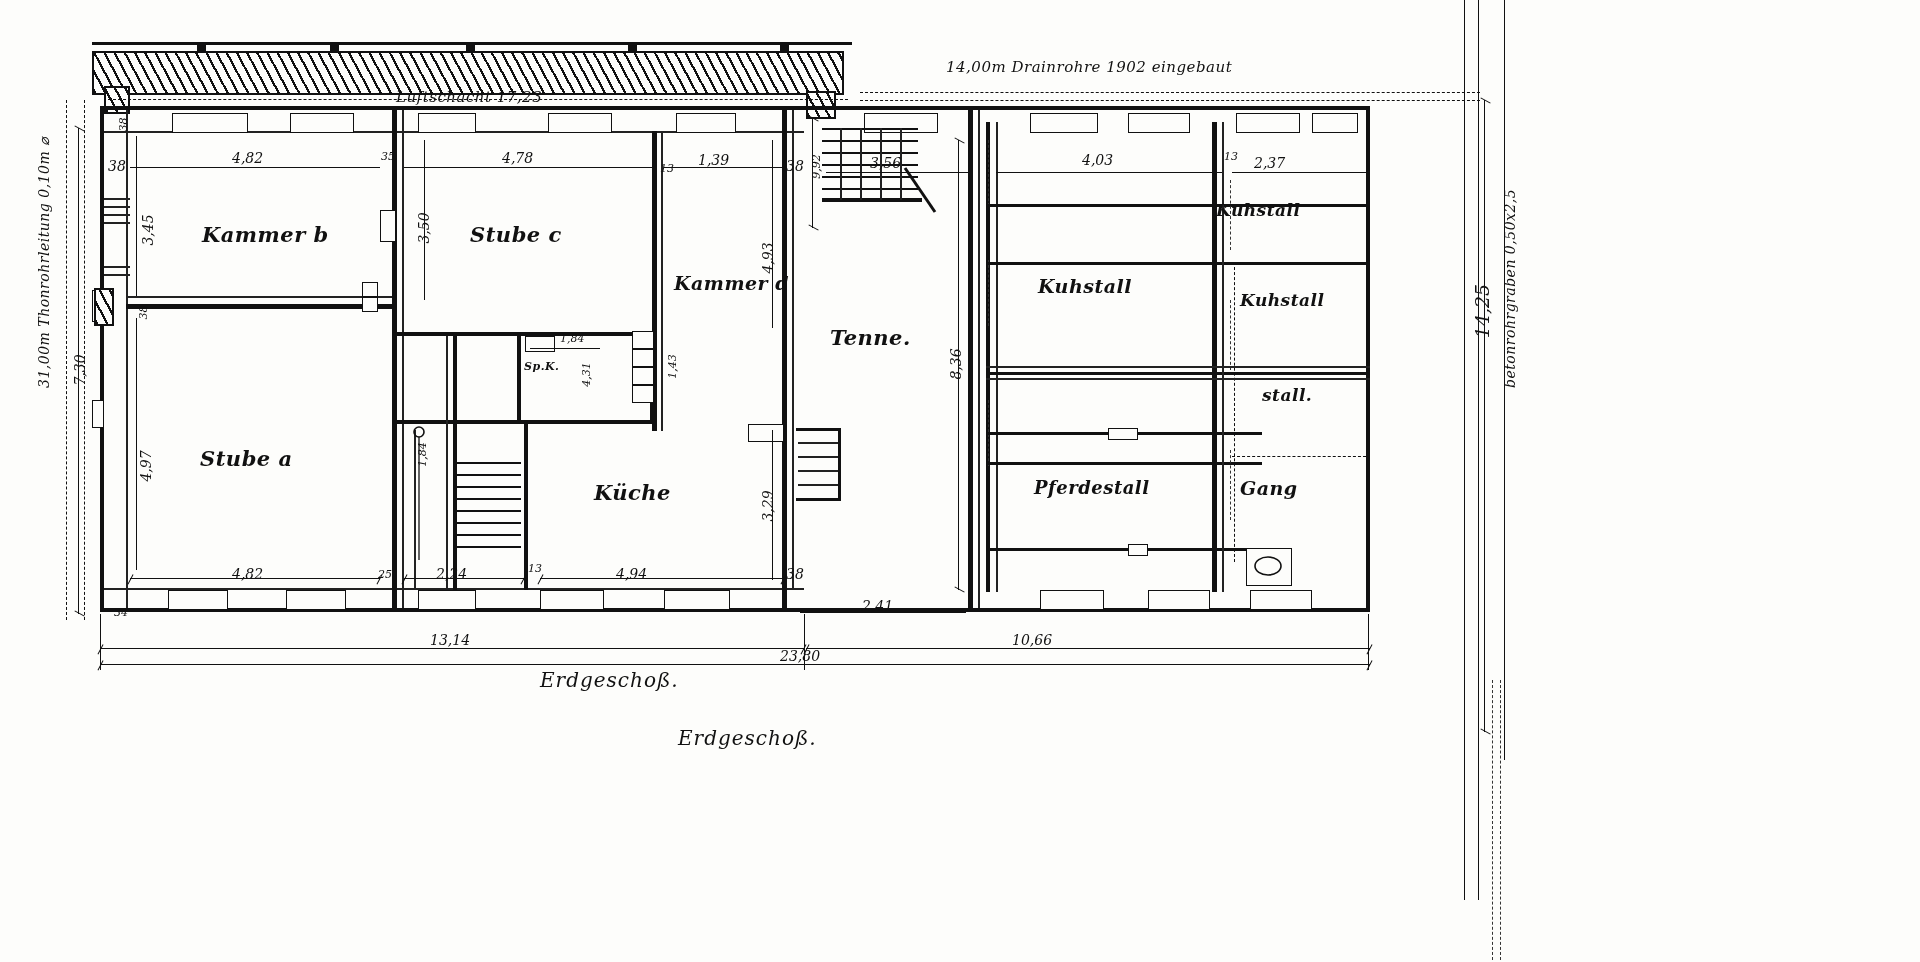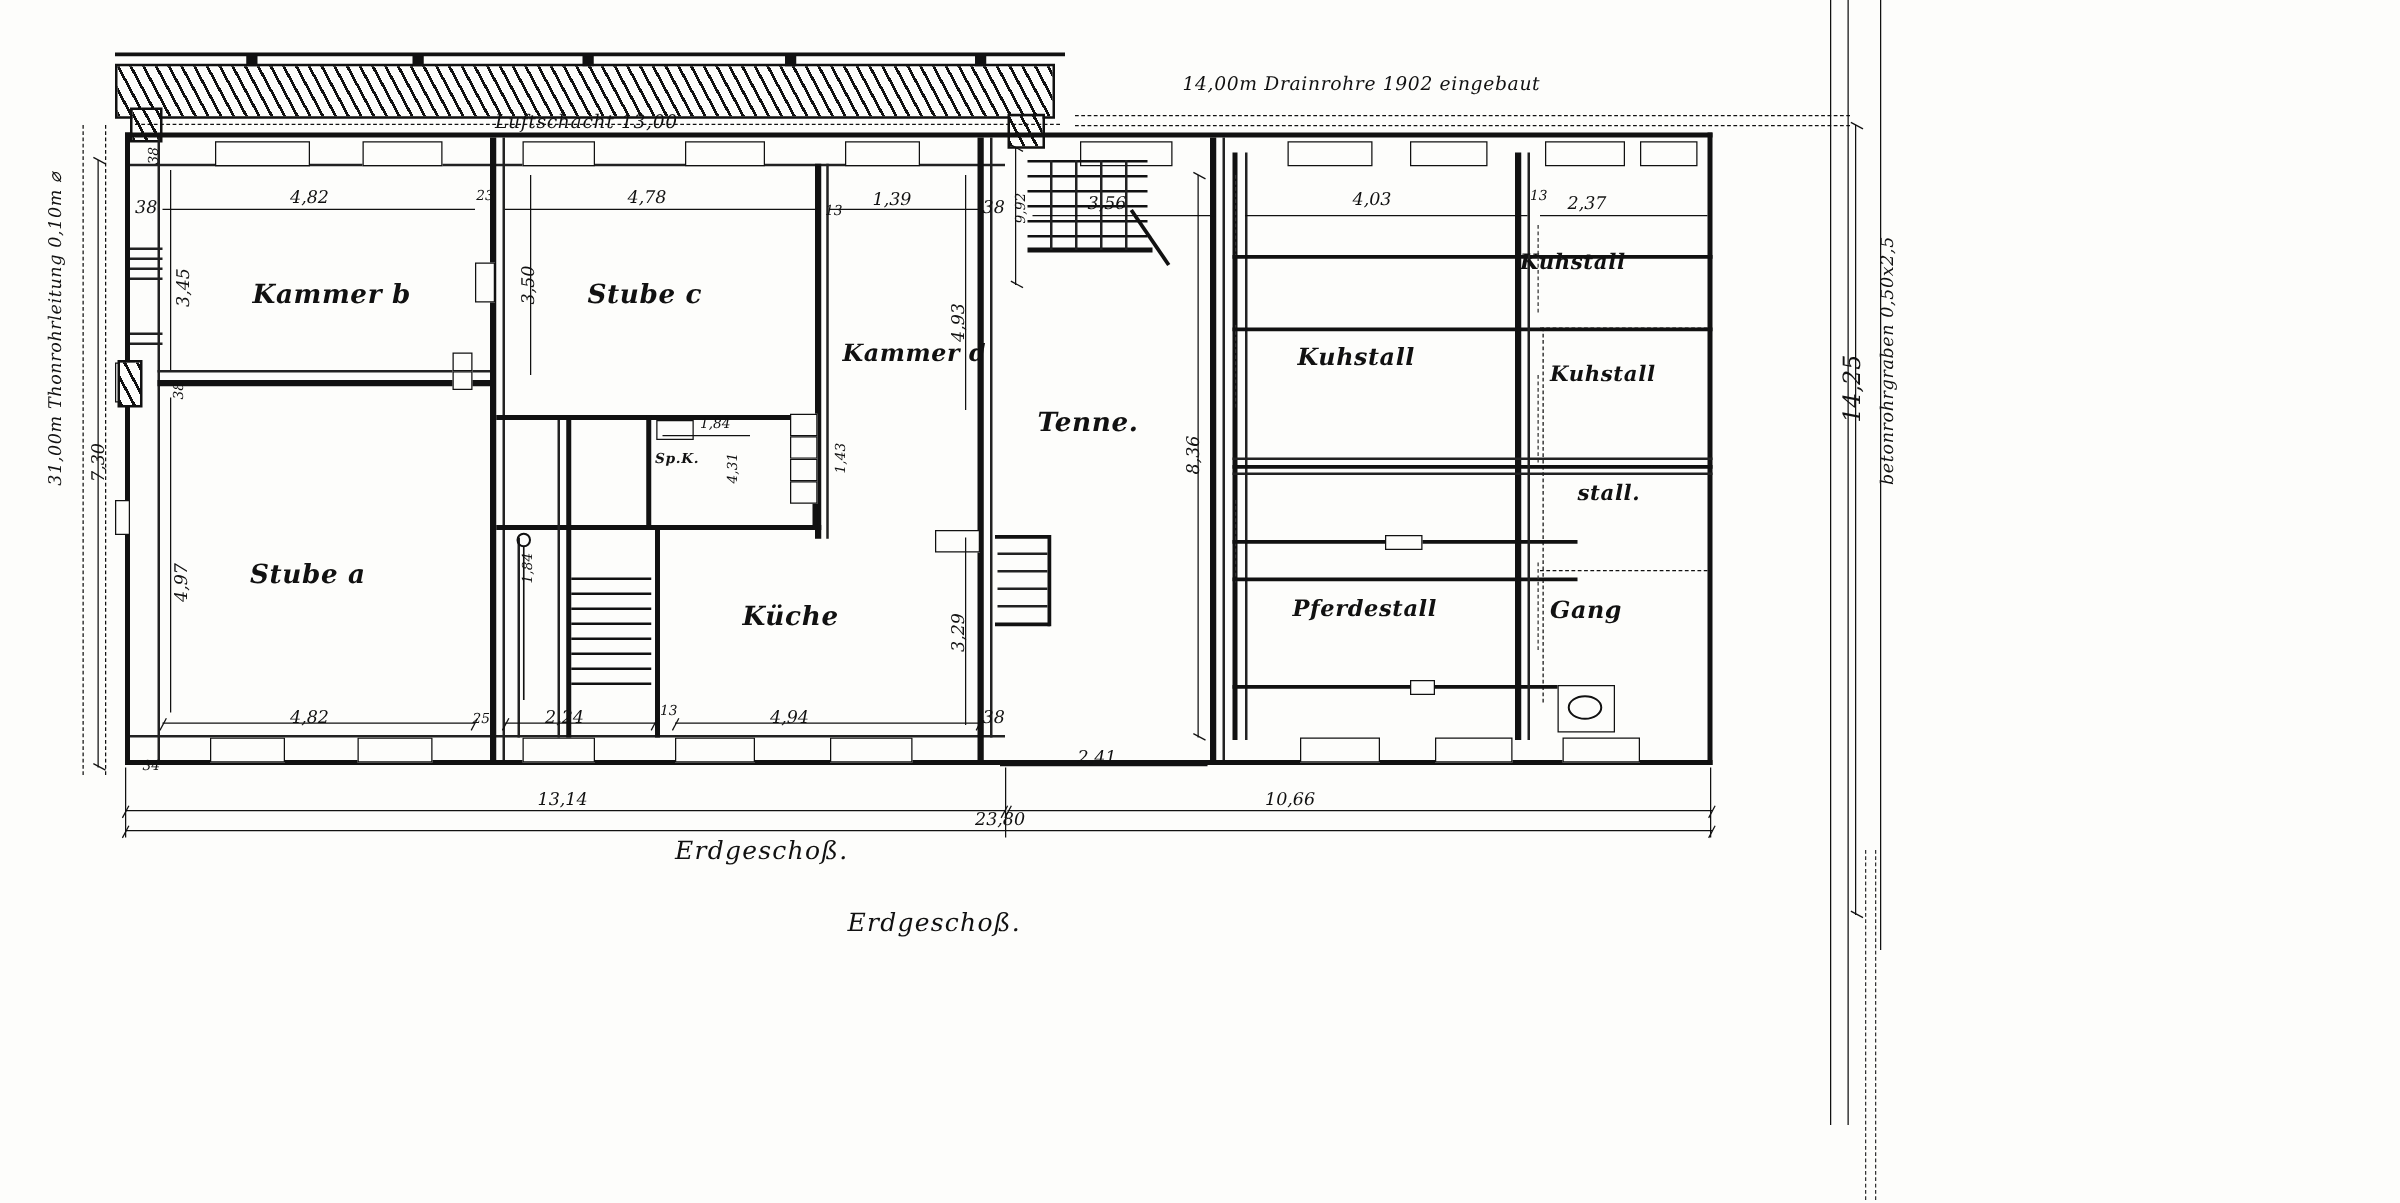--- a/index.html
+++ b/index.html
@@ -62,21 +62,21 @@
   <div class="wall" style="left:197px;top:44px;width:9px;height:9px;"></div>
   <div class="wall" style="left:330px;top:44px;width:9px;height:9px;"></div>
   <div class="wall" style="left:466px;top:44px;width:9px;height:9px;"></div>
   <div class="wall" style="left:628px;top:44px;width:9px;height:9px;"></div>
   <div class="wall" style="left:780px;top:44px;width:9px;height:9px;"></div>
   <div class="hatch" style="left:806px;top:91px;width:26px;height:24px;"></div>
   <div class="hatch" style="left:104px;top:86px;width:22px;height:24px;"></div>
   <div class="hatch" style="left:172px;top:113px;width:72px;height:16px;"></div>
 
   <div class="dash" style="left:108px;top:99px;width:740px;"></div>
-  <div class="note hw" style="left:396px;top:88px;font-size:15px;">Luftschacht 13,00</div>
+  <div class="note hw" style="left:396px;top:88px;font-size:15px;">Luftschacht 17,23</div>
 
   <div class="dash" style="left:860px;top:92px;width:620px;"></div>
   <div class="dash" style="left:860px;top:100px;width:620px;"></div>
   <div class="note hw" style="left:946px;top:58px;font-size:15px;">14,00m Drainrohre 1902 eingebaut</div>
 
   <div class="plainv" style="left:1464px;top:0px;height:900px;"></div>
   <div class="plainv" style="left:1478px;top:0px;height:900px;"></div>
   <div class="plainv" style="left:1504px;top:0px;height:760px;"></div>
   <div class="dashvfine" style="left:1492px;top:680px;height:280px;"></div>
   <div class="dashvfine" style="left:1500px;top:680px;height:280px;"></div>
@@ -249,21 +249,21 @@
   <div class="hw room" style="left:1240px;top:477px;font-size:19px;">Gang</div>
 
   <div class="plain" style="left:130px;top:167px;width:250px;"></div>
   <div class="plain" style="left:404px;top:167px;width:250px;"></div>
   <div class="plain" style="left:664px;top:167px;width:120px;"></div>
   <div class="plain" style="left:826px;top:172px;width:146px;"></div>
   <div class="plain" style="left:996px;top:172px;width:226px;"></div>
   <div class="plain" style="left:1232px;top:172px;width:134px;"></div>
   <div class="dim" style="left:108px;top:158px;">38</div>
   <div class="dim" style="left:232px;top:150px;">4,82</div>
-  <div class="dim dimS" style="left:381px;top:150px;">23</div>
+  <div class="dim dimS" style="left:381px;top:150px;">35</div>
   <div class="dim" style="left:502px;top:150px;">4,78</div>
   <div class="dim dimS" style="left:660px;top:162px;">13</div>
   <div class="dim" style="left:698px;top:152px;">1,39</div>
   <div class="dim" style="left:786px;top:158px;">38</div>
   <div class="dim" style="left:870px;top:155px;">3,56</div>
   <div class="dim" style="left:1082px;top:152px;">4,03</div>
   <div class="dim dimS" style="left:1224px;top:150px;">13</div>
   <div class="dim" style="left:1254px;top:155px;">2,37</div>
 
   <div class="dline" style="left:130px;top:578px;width:250px;"></div>

